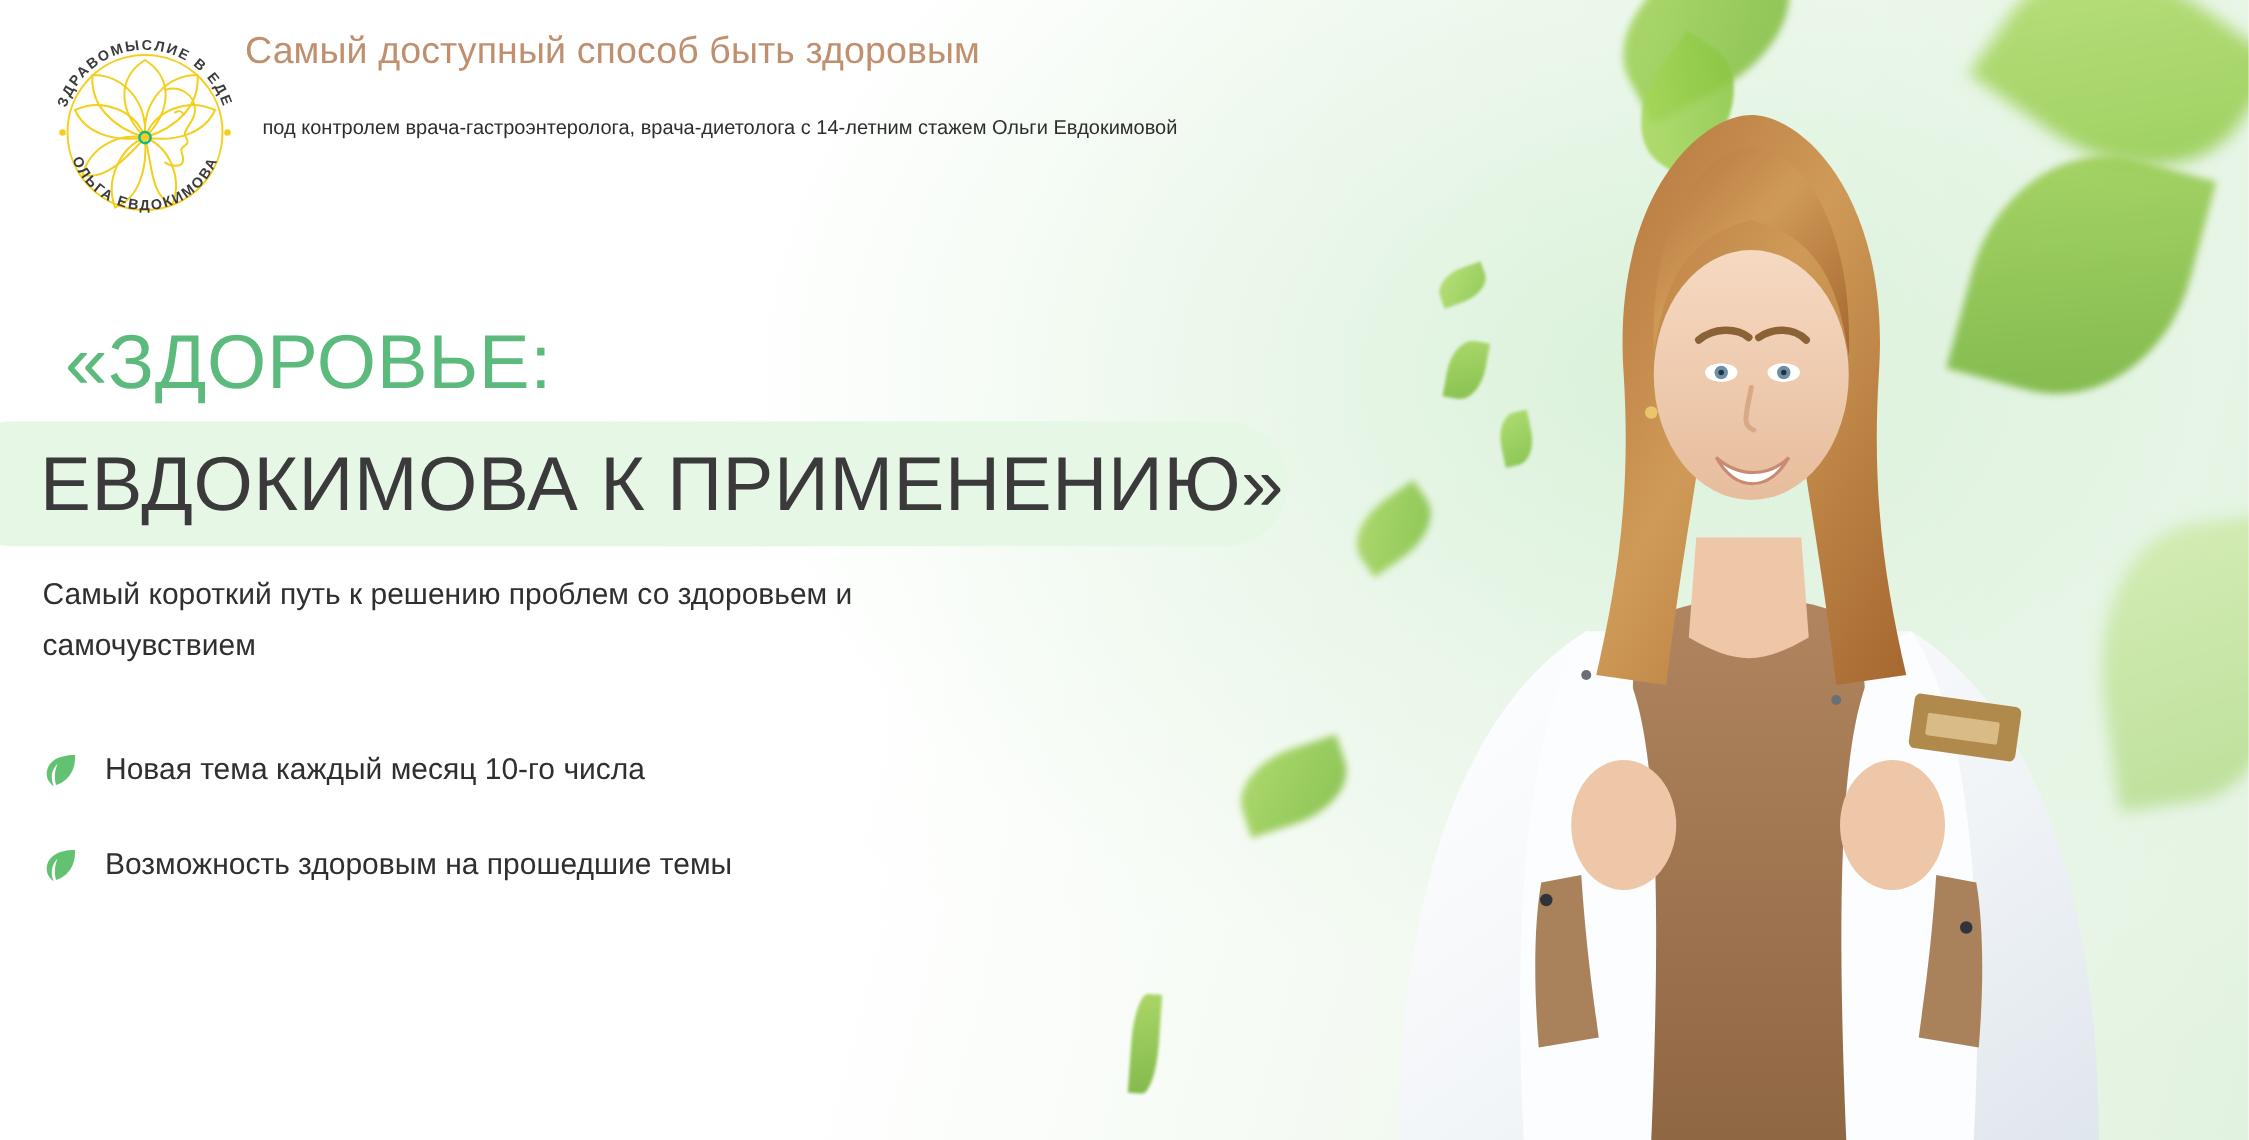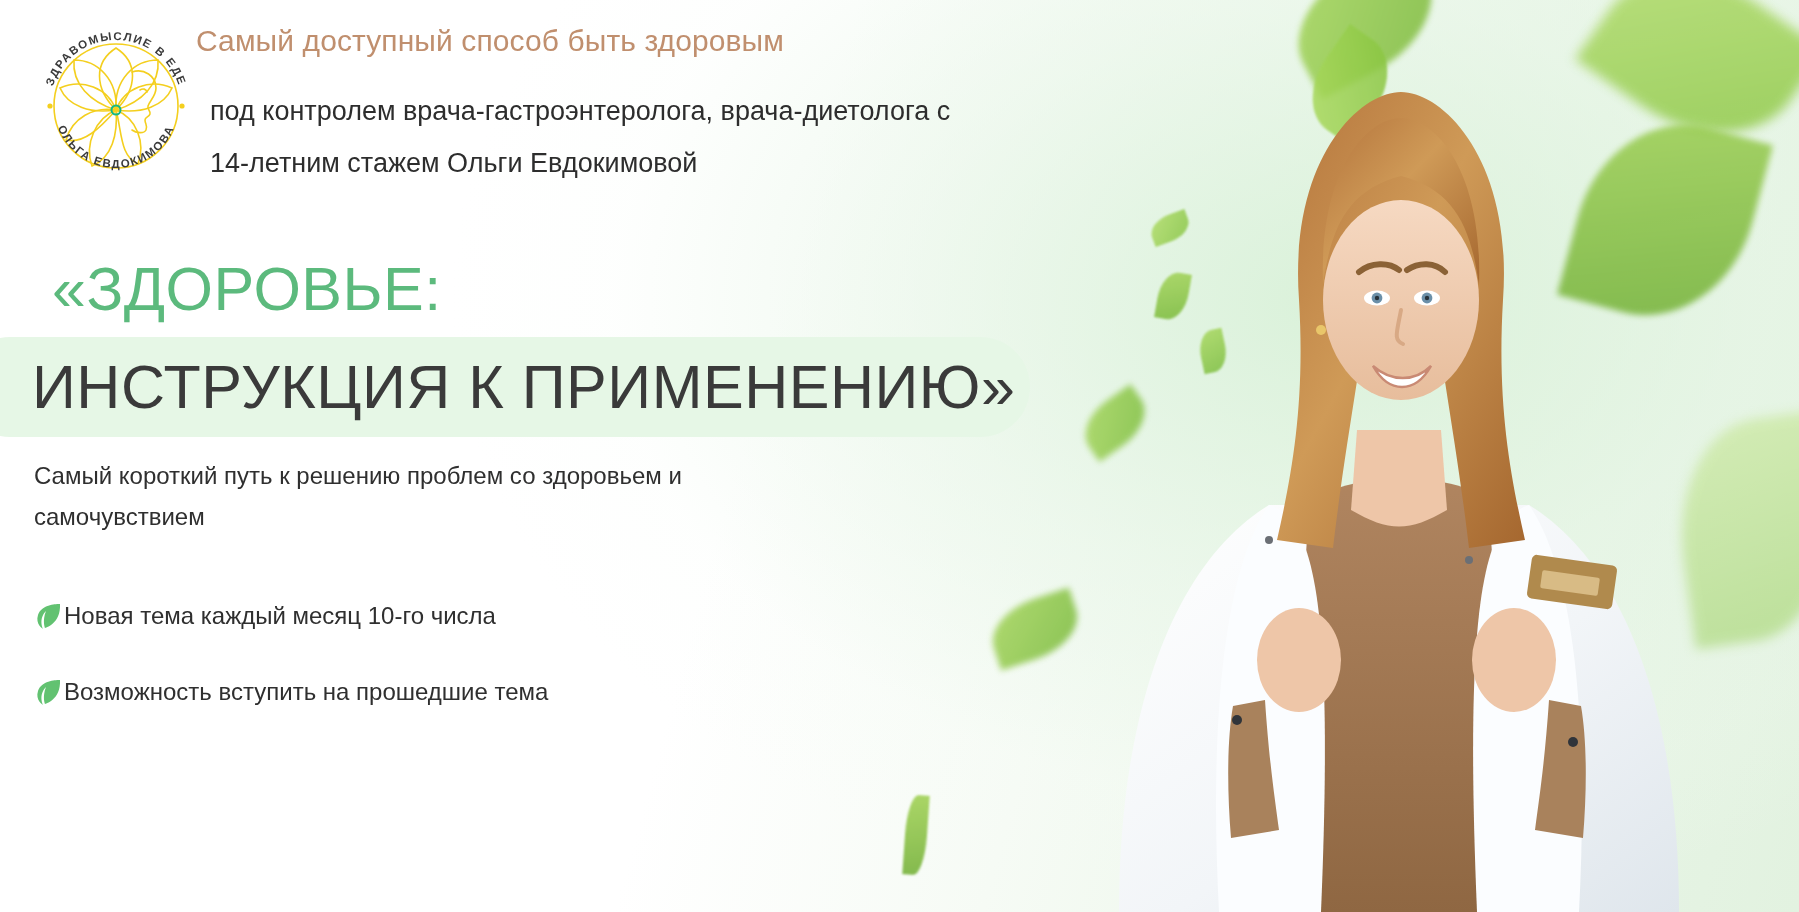--- a/index.html
+++ b/index.html
@@ -57,22 +57,22 @@
     font-weight: 400;
     color: #c08f6e;
     letter-spacing: .1px;
     white-space: nowrap;
   }
   .subtitle {
     position: absolute;
     left: 210px;
     top: 85px;
     width: 760px;
-    font-size: 27px;
-    line-height: 52px;
+    font-size: 16px;
+    line-height: 36px;
     color: #2d2d2d;
     font-weight: 400;
   }
 
   
   .headline-1 {
     position: absolute;
     left: 32px;
     top: 254px;
     font-size: 61px;
@@ -120,20 +120,21 @@
   .bullets {
     position: absolute;
     left: 34px;
     top: 578px;
     width: 820px;
     list-style: none;
   }
   .bullet {
     display: flex;
     align-items: center;
+    gap: 20px;
     height: 76px;
   }
   .bullet-icon {
     flex: 0 0 auto;
     width: 30px;
     height: 30px;
     display: block;
   }
   .bullet-text {
     font-size: 24px;
@@ -276,32 +277,32 @@
     <circle cx="604" cy="742" r="5" fill="#30343a"></circle>
     <circle cx="300" cy="540" r="4" fill="#6b6f75"></circle>
     <circle cx="500" cy="560" r="4" fill="#6b6f75"></circle>
   </svg>
 
   <div class="tagline">Самый доступный способ быть здоровым</div>
   <div class="subtitle">под контролем врача-гастроэнтеролога, врача-диетолога с 14-летним стажем Ольги Евдокимовой</div>
 
   <div class="headline-1">«ЗДОРОВЬЕ:</div>
   <div class="headline-2-pill"></div>
-  <div class="headline-2">ИНСТРУКЦИЯ К ПРИМЕНЕНИЮ»</div>
+  <div class="headline-2">ЕВДОКИМОВА К ПРИМЕНЕНИЮ»</div>
 
   <div class="lead">Самый короткий путь к решению проблем со здоровьем и самочувствием</div>
 
   <ul class="bullets">
     <li class="bullet">
       <svg class="bullet-icon" viewBox="0 0 30 30">
         <path d="M26,3 C 26,3 8,2 4,14 C 1,23 9,28 9,28 C 9,28 4,18 12,10 C 8,20 11,27 11,27 C 11,27 27,23 26,3 Z" fill="#62c271"></path>
       </svg>
       <span class="bullet-text">Новая тема каждый месяц 10-го числа</span>
     </li>
     <li class="bullet">
       <svg class="bullet-icon" viewBox="0 0 30 30">
         <path d="M26,3 C 26,3 8,2 4,14 C 1,23 9,28 9,28 C 9,28 4,18 12,10 C 8,20 11,27 11,27 C 11,27 27,23 26,3 Z" fill="#62c271"></path>
       </svg>
-      <span class="bullet-text">Возможность вступить на прошедшие тема</span>
+      <span class="bullet-text">Возможность здоровым на прошедшие темы</span>
     </li>
   </ul>
 
 </div>
 
 </body></html>

